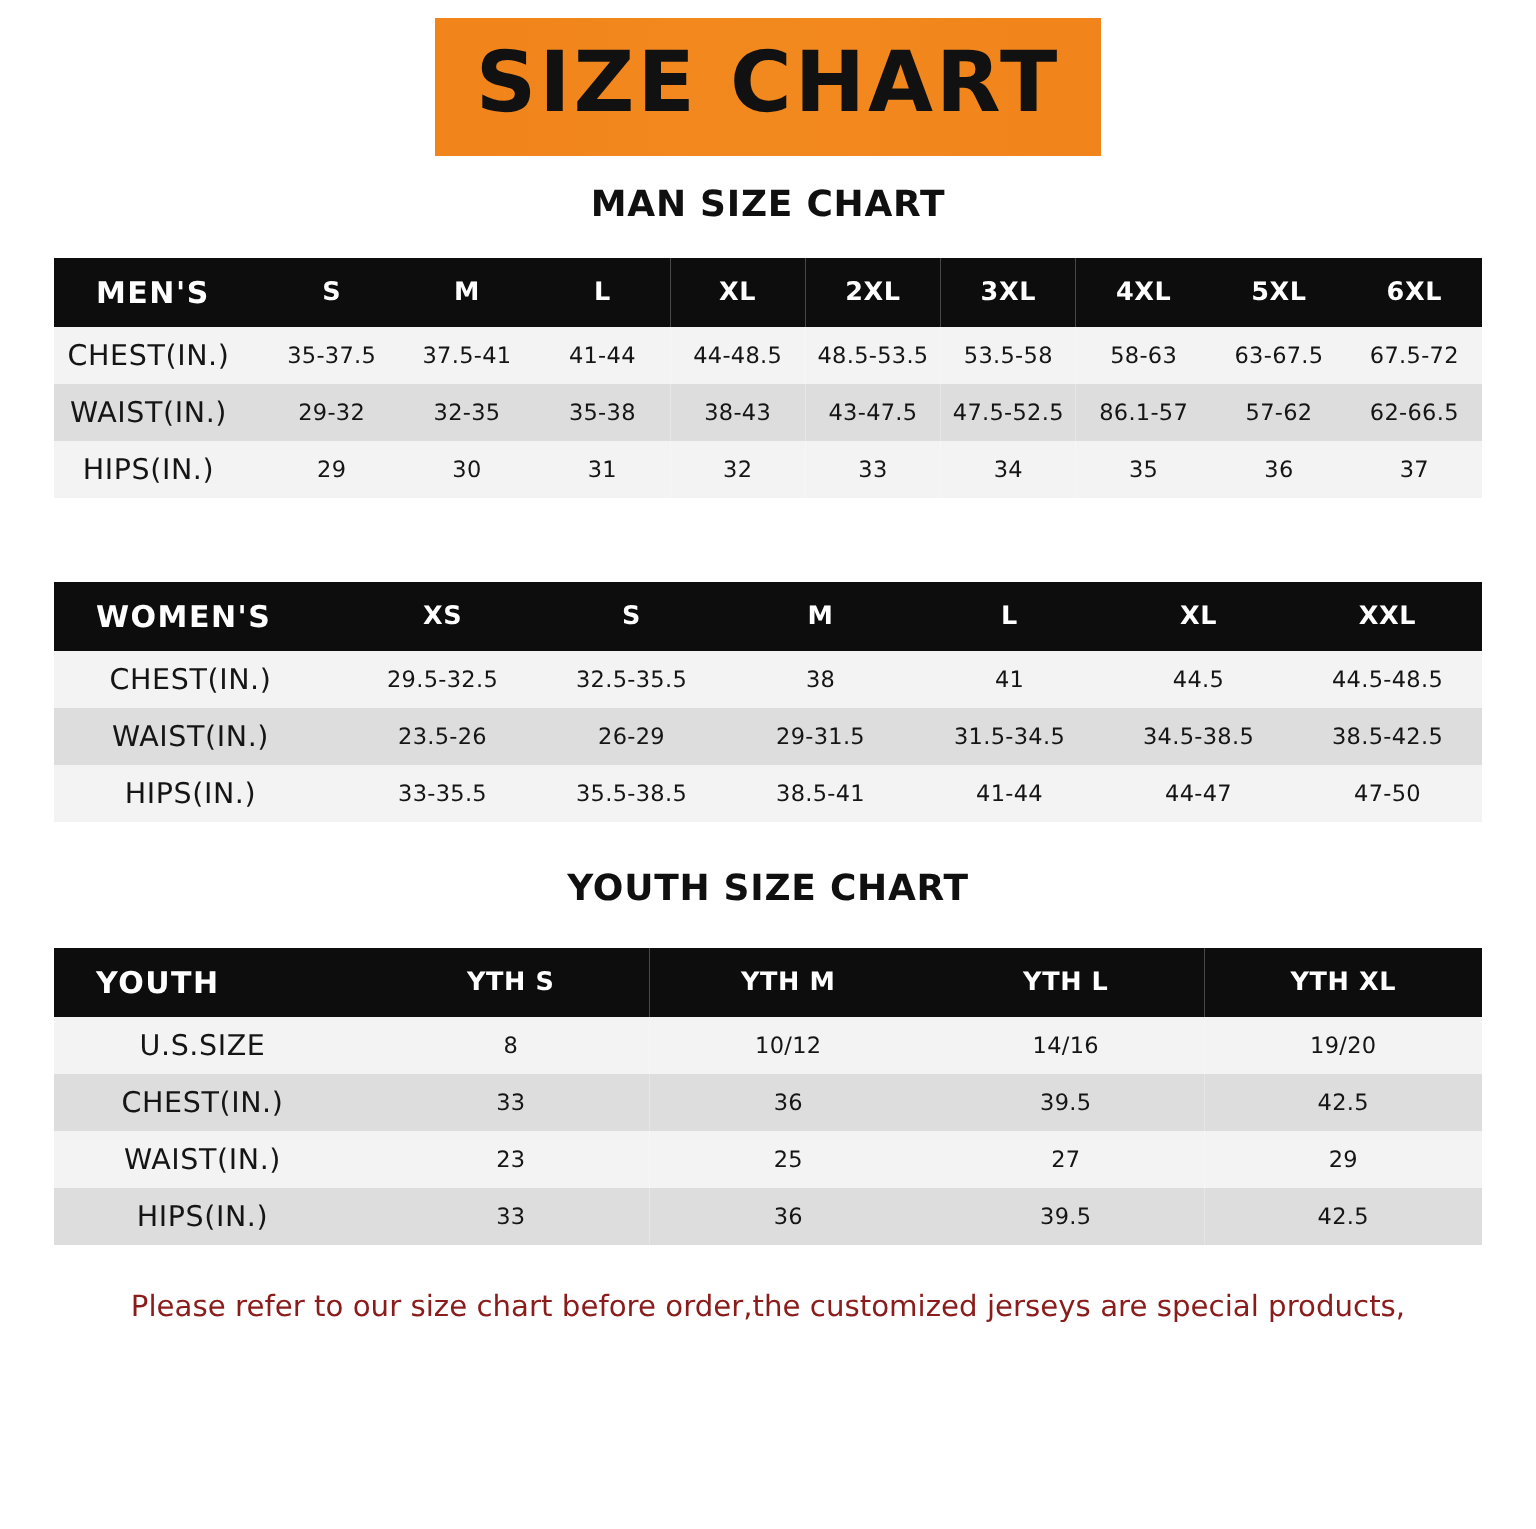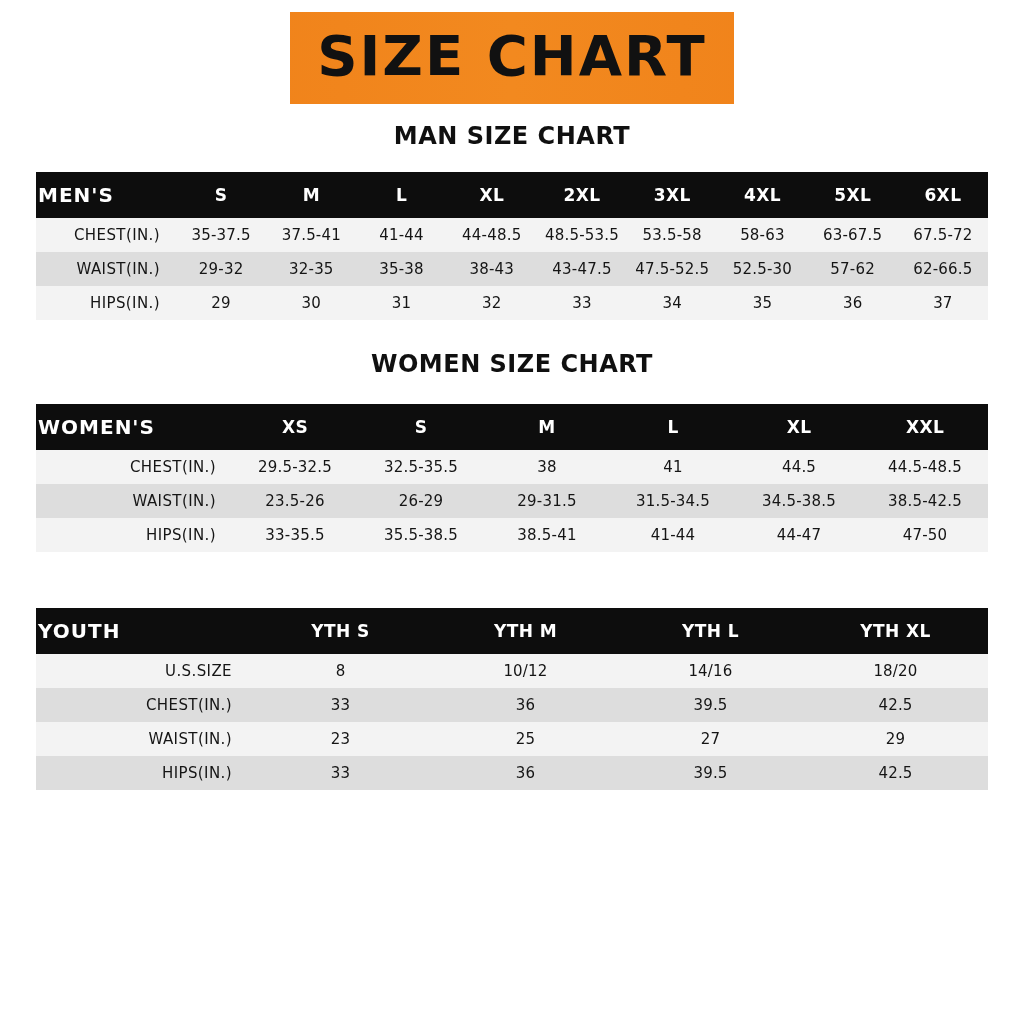--- a/index.html
+++ b/index.html
@@ -90,35 +90,35 @@
     background: #0d0d0d;
     color: #ffffff;
     font-size: 17px;
     font-weight: 700;
     padding: 11px 2px;
     text-align: center;
     letter-spacing: 0.4px;
   }
   table.size-table thead th.rowhead {
     text-align: left;
-    padding-left: 2px;
+    padding-left: 28px;
     font-size: 20px;
     letter-spacing: 1px;
   }
   table.size-table tbody td {
     font-size: 15px;
     color: #151515;
     text-align: center;
     padding: 8px 2px;
     letter-spacing: 0.2px;
   }
   table.size-table tbody td.rowlabel {
-    text-align: right;
+    text-align: center;
     padding-right: 16px;
-    font-size: 15px;
+    font-size: 19px;
     letter-spacing: 0.4px;
   }
   table.size-table tbody tr.odd td { background: #f3f3f3; }
   table.size-table tbody tr.even td { background: #dddddd; }
 
   
   .men col.c0 { width: 140px; }
   .women col.c0 { width: 196px; }
   .youth col.c0 { width: 212px; }
 
@@ -197,21 +197,21 @@
           <td>67.5-72</td>
         </tr>
         <tr class="even">
           <td class="rowlabel">WAIST(IN.)</td>
           <td>29-32</td>
           <td>32-35</td>
           <td>35-38</td>
           <td>38-43</td>
           <td>43-47.5</td>
           <td>47.5-52.5</td>
-          <td>52.5-30</td>
+          <td>86.1-57</td>
           <td>57-62</td>
           <td>62-66.5</td>
         </tr>
         <tr class="odd">
           <td class="rowlabel">HIPS(IN.)</td>
           <td>29</td>
           <td>30</td>
           <td>31</td>
           <td>32</td>
           <td>33</td>
@@ -219,21 +219,20 @@
           <td>35</td>
           <td>36</td>
           <td>37</td>
         </tr>
       </tbody>
     </table>
   </div>
 
   <div class="spacer-30"></div>
 
-  <div class="section-title">WOMEN SIZE CHART</div>
   <div class="spacer-26"></div>
   <div class="table-wrap">
     <table class="size-table women">
       <colgroup>
         <col class="c0">
           <col>
           <col>
           <col>
           <col>
           <col>
@@ -277,20 +276,21 @@
           <td>41-44</td>
           <td>44-47</td>
           <td>47-50</td>
         </tr>
       </tbody>
     </table>
   </div>
 
   <div class="spacer-30"></div>
 
+  <div class="section-title">YOUTH SIZE CHART</div>
   <div class="spacer-26"></div>
   <div class="table-wrap">
     <table class="size-table youth">
       <colgroup>
         <col class="c0">
           <col>
           <col>
           <col>
           <col>
       </colgroup>
@@ -302,21 +302,21 @@
           <th>YTH L</th>
           <th>YTH XL</th>
         </tr>
       </thead>
       <tbody>
         <tr class="odd">
           <td class="rowlabel">U.S.SIZE</td>
           <td>8</td>
           <td>10/12</td>
           <td>14/16</td>
-          <td>18/20</td>
+          <td>19/20</td>
         </tr>
         <tr class="even">
           <td class="rowlabel">CHEST(IN.)</td>
           <td>33</td>
           <td>36</td>
           <td>39.5</td>
           <td>42.5</td>
         </tr>
         <tr class="odd">
           <td class="rowlabel">WAIST(IN.)</td>
@@ -332,15 +332,16 @@
           <td>39.5</td>
           <td>42.5</td>
         </tr>
       </tbody>
     </table>
   </div>
 
   <div class="spacer-26"></div>
 
   <div class="footer-note">
+    <div>Please refer to our size chart before order,the customized jerseys are special products,</div>
   </div>
 
 </div>
 
 </body></html>

